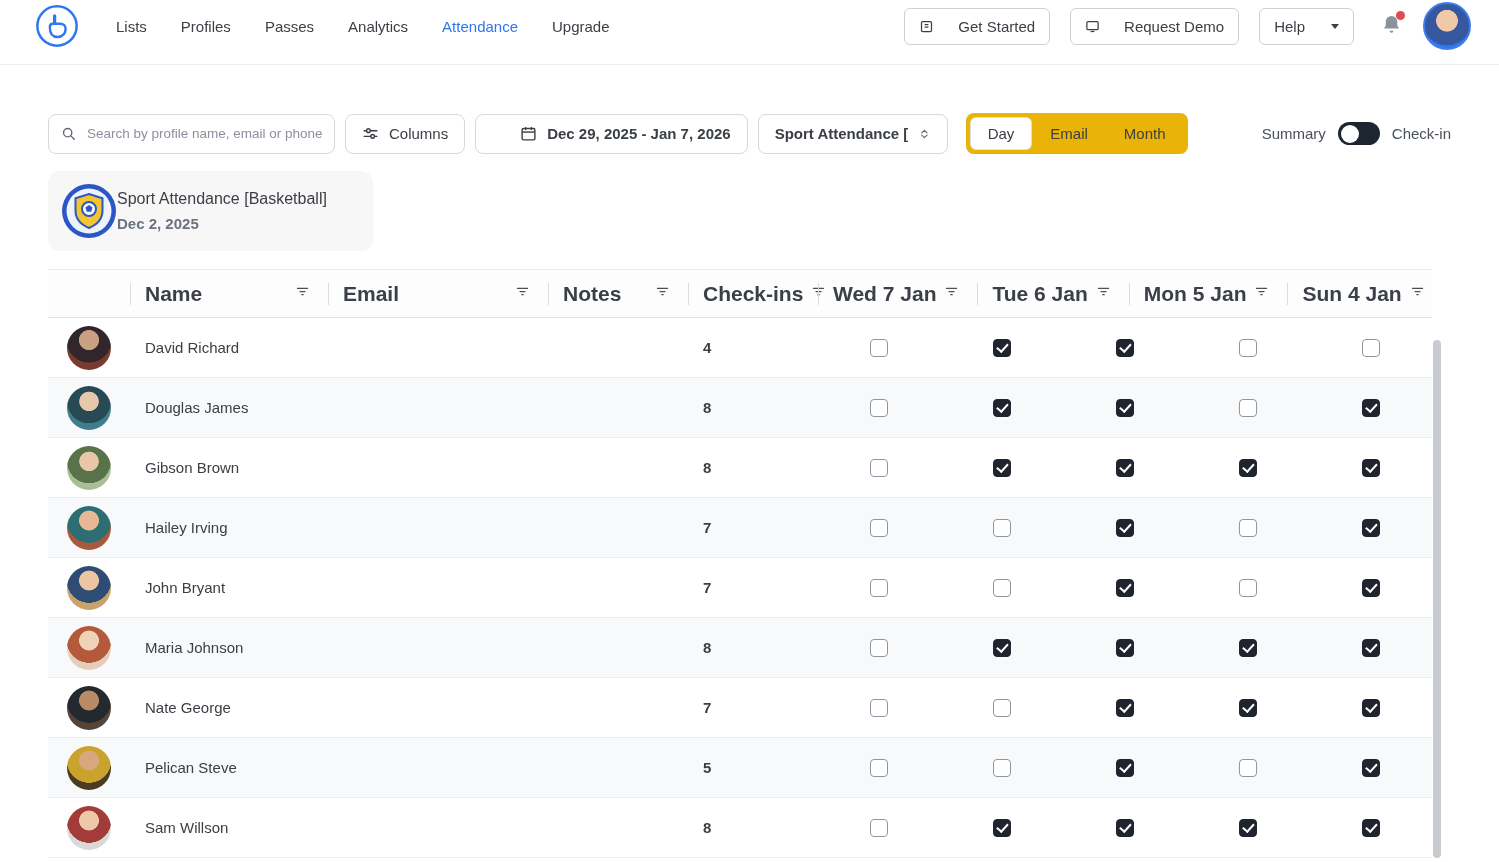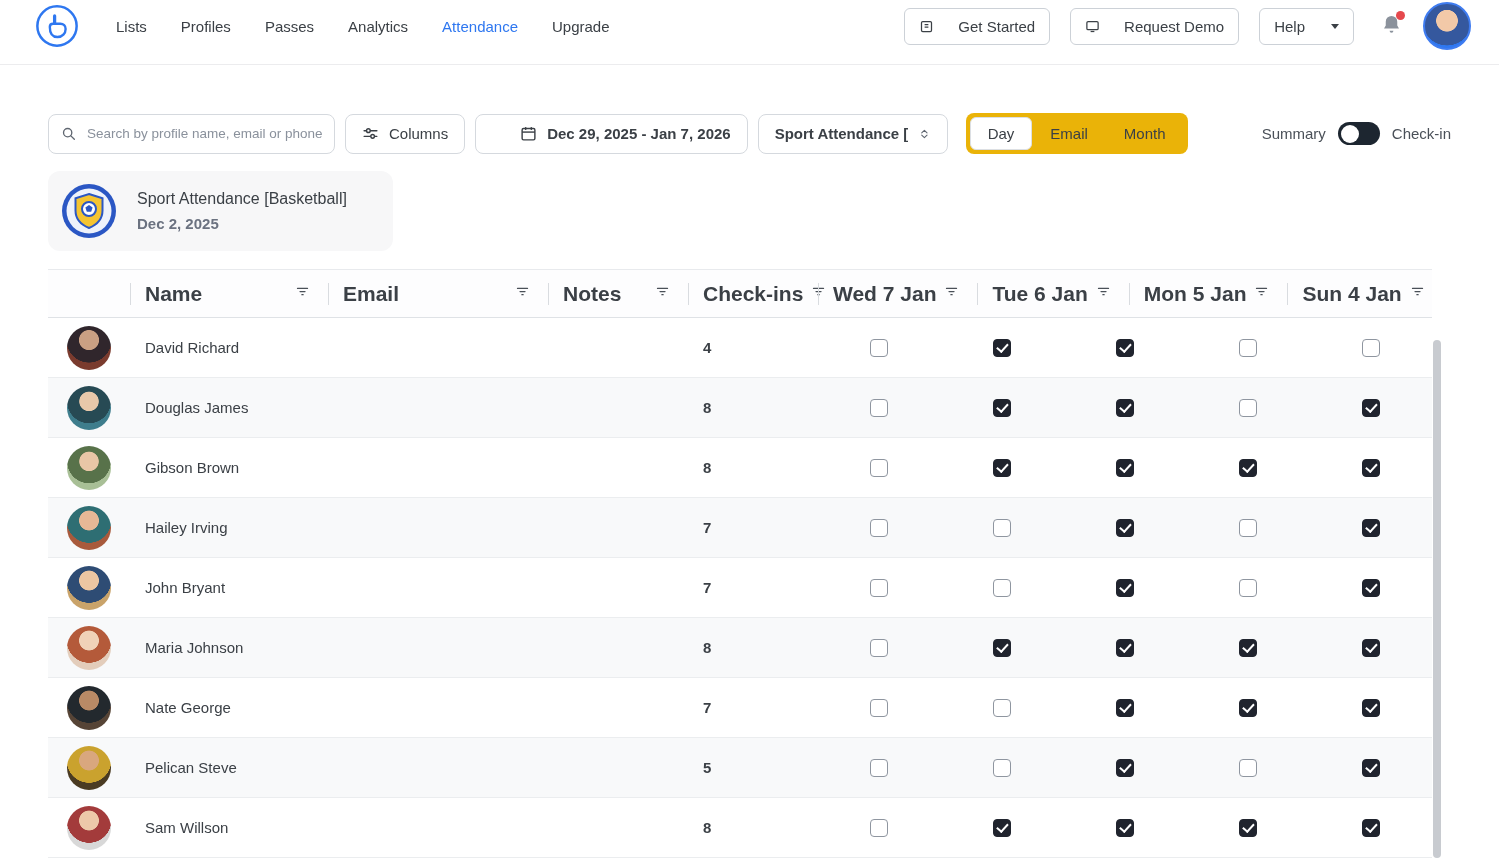--- a/index.html
+++ b/index.html
@@ -40,21 +40,21 @@
   .segmented { display:flex; align-items:center; background:#eab308; border-radius:8px; padding:4px; margin-left:8px; }
   .seg-item { padding:7px 17px; font-size:15px; border-radius:6px; cursor:pointer; color:#3b4046; background:transparent; border:1px solid transparent;
     font-family:"Liberation Sans", sans-serif; }
   .seg-item.active { background:#fff; border-color:#dcdfe3; font-weight:500; }
   .toggle-group { margin-left:auto; display:flex; align-items:center; gap:12px; }
   .toggle-label { font-size:15px; color:#4a5058; }
   .toggle { width:42px; height:23px; border-radius:12px; background:#1d2630; position:relative; cursor:pointer; }
   .toggle .knob { position:absolute; left:3px; top:2.5px; width:18px; height:18px; border-radius:50%; background:#fff; }
 
   
-  .event-card { display:inline-flex; align-items:center; gap:20px; margin:17px 0 0 48px;
+  .event-card { display:inline-flex; align-items:center; margin:17px 0 0 48px;
     background:#f7f7f8; border-radius:12px; padding:12px 46px 12px 13px; }
   .event-logo { width:56px; height:56px; border-radius:50%; overflow:hidden; flex:0 0 auto; }
   .event-title { font-size:16px; color:#3b4046; margin-bottom:7px; }
   .event-date { font-size:15px; color:#6b7280;font-weight:bold; }
 
   
   .table-wrap { margin:18px 0 0 48px; width:1384px; border-top:1px solid #e8eaed; }
   .thead-row, .trow { display:grid; grid-template-columns:82px 198px 220px 140px 130px repeat(5, 1fr); align-items:center; }
   .thead-row { height:48px; background:#fdfdfe; border-bottom:1px solid #dfe2e6; overflow:hidden; }
   .hcell { position:relative; height:100%; display:flex; align-items:center; justify-content:space-between;

